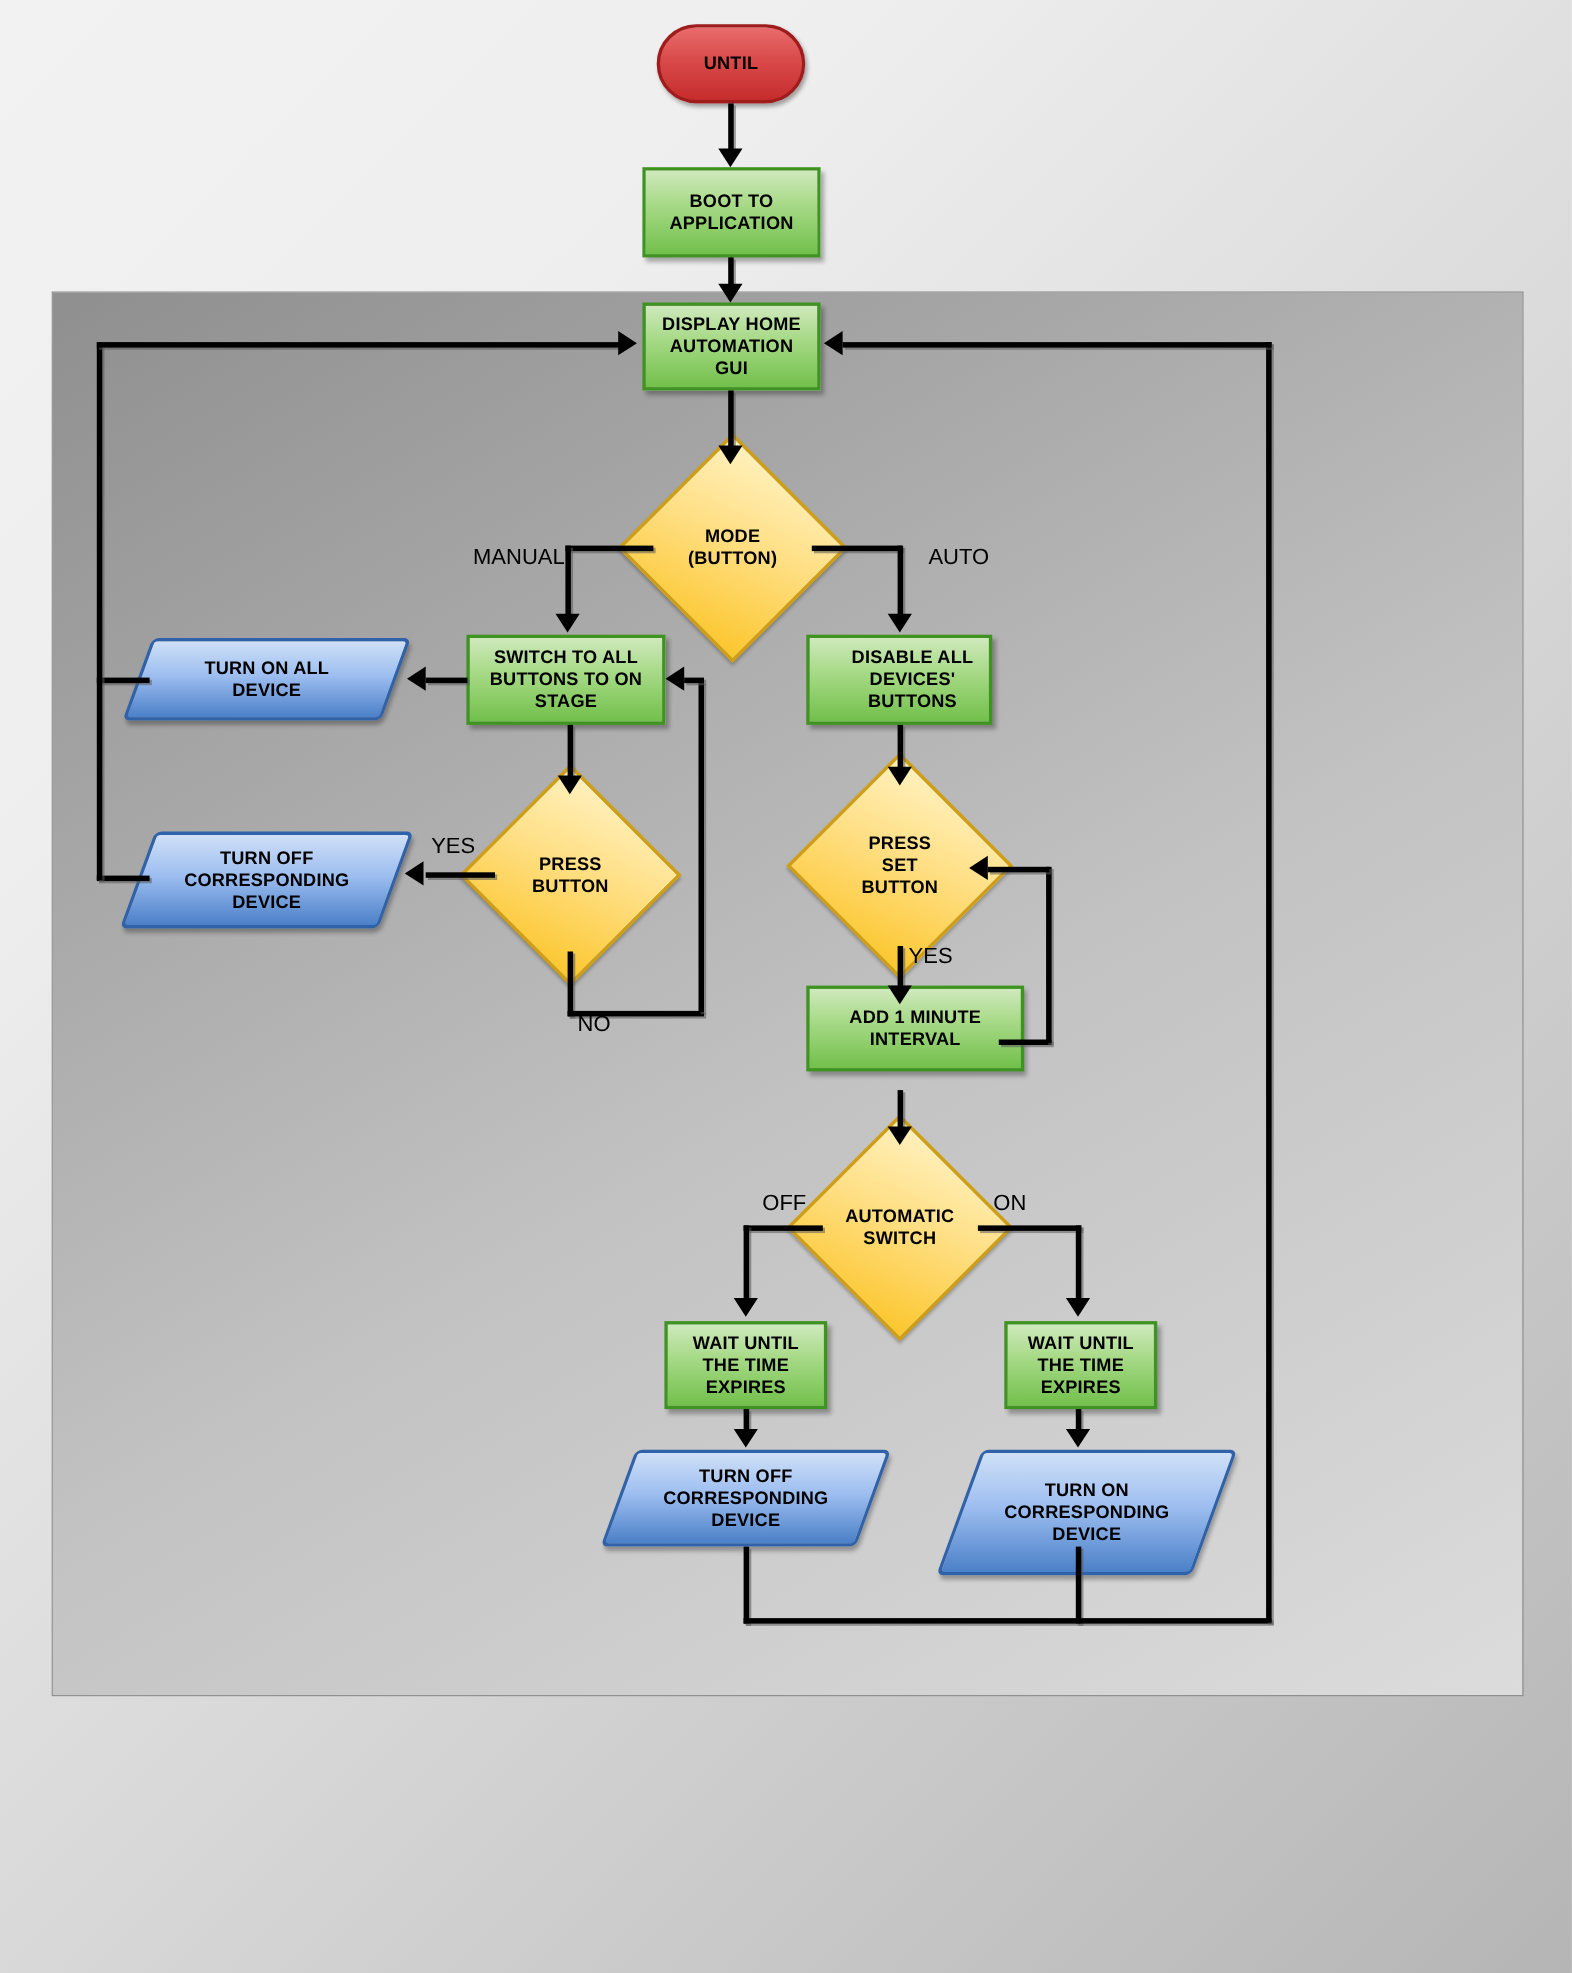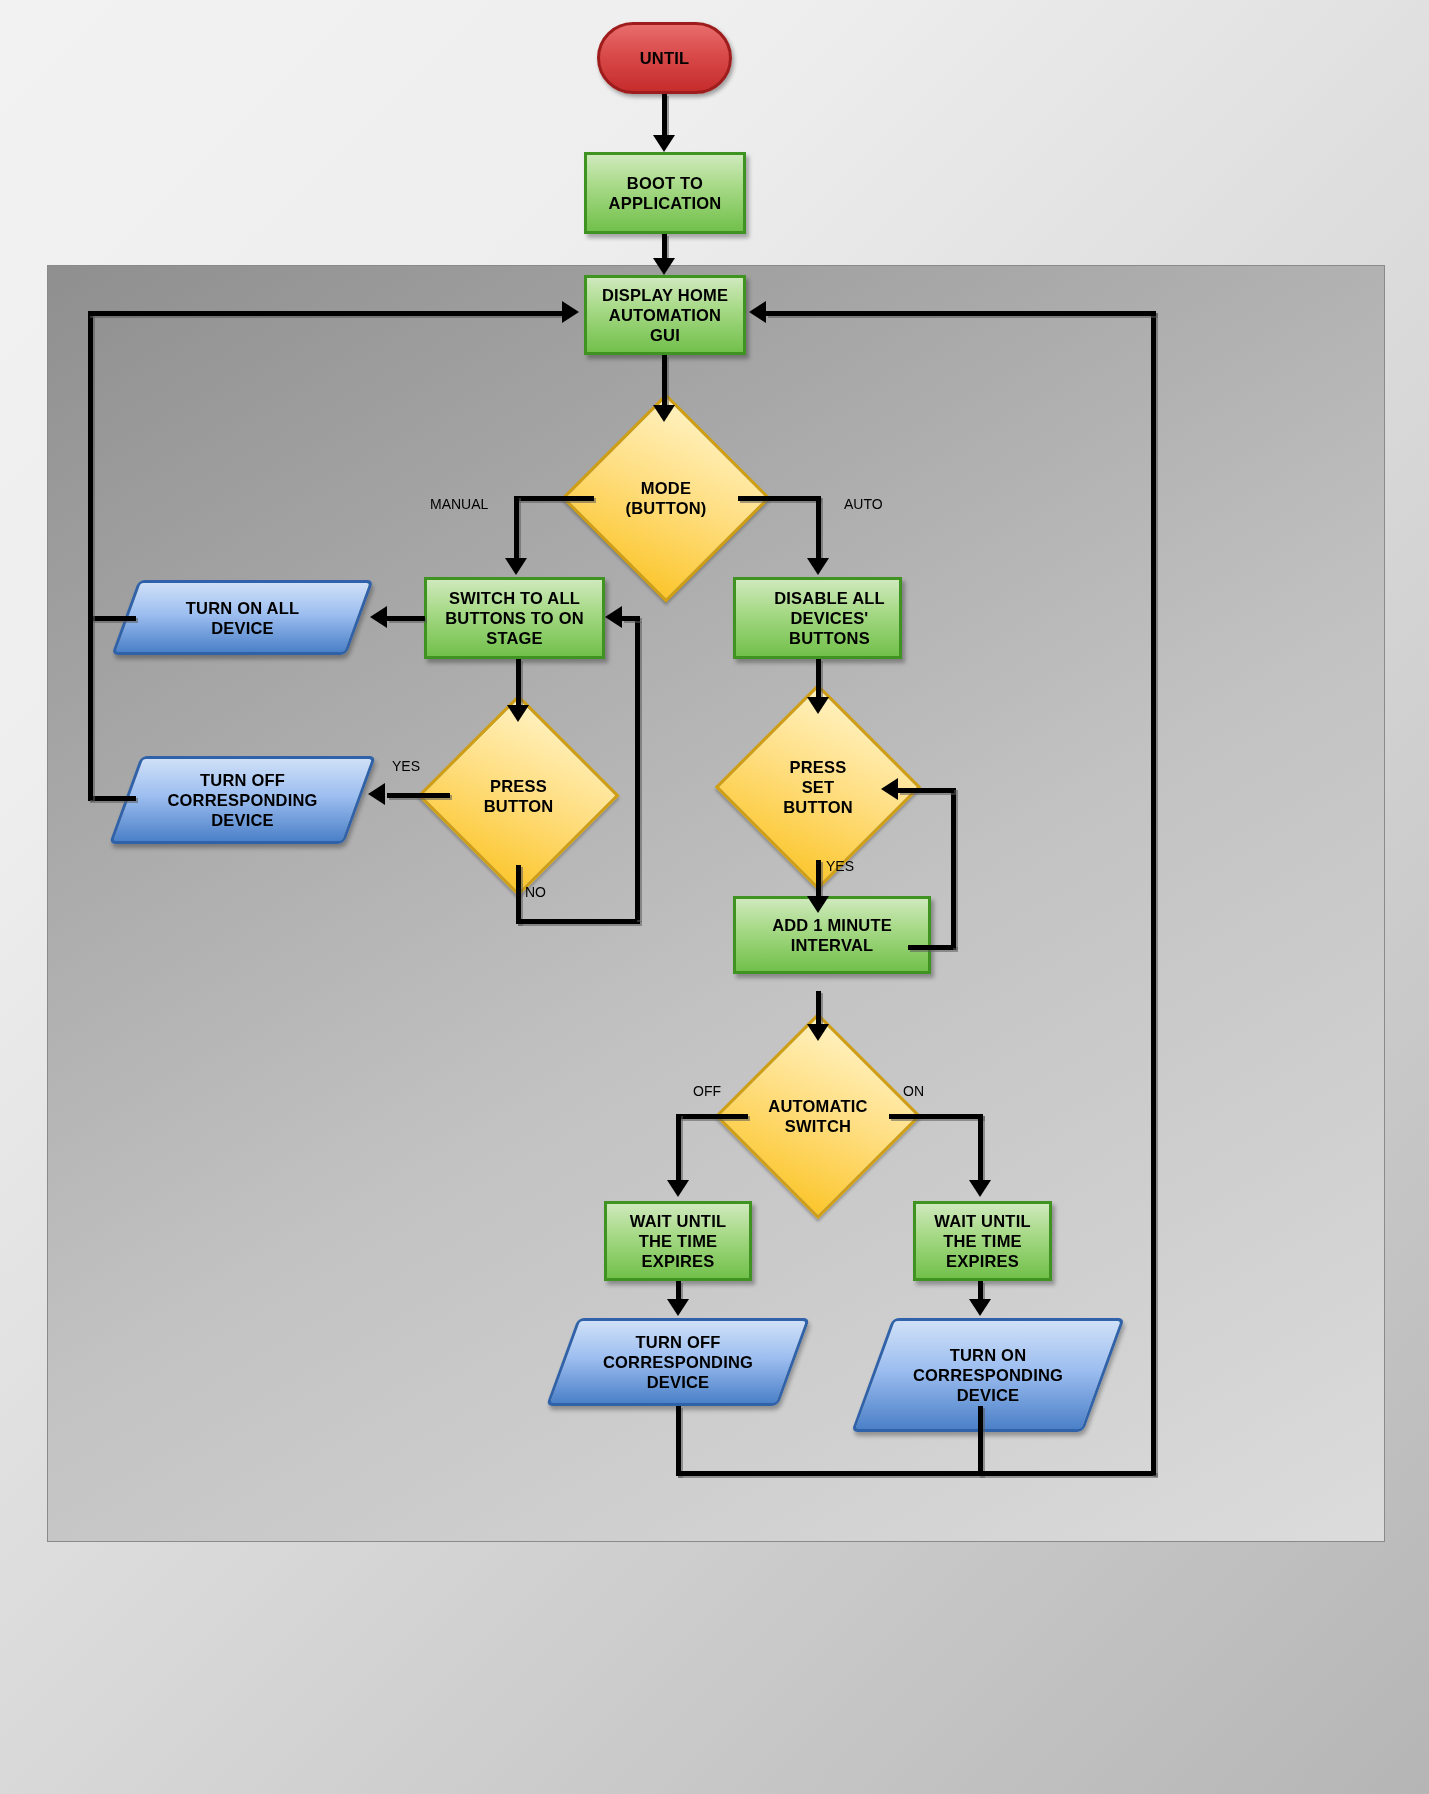--- a/index.html
+++ b/index.html
@@ -60,21 +60,21 @@
   }
   
   .seg{position:absolute;background:#000;box-shadow:2px 2px 0 rgba(90,90,90,.55);}
   .seg.h{height:5px;}
   .seg.v{width:5px;}
   .arrow{position:absolute;width:0;height:0;}
   .arrow.down{border-left:11px solid transparent;border-right:11px solid transparent;border-top:17px solid #000;}
   .arrow.left{border-top:11px solid transparent;border-bottom:11px solid transparent;border-right:17px solid #000;}
   .arrow.right{border-top:11px solid transparent;border-bottom:11px solid transparent;border-left:17px solid #000;}
   .edge-label{
-    position:absolute;font-size:14px;font-weight:normal;color:#000;
+    position:absolute;font-size:20px;font-weight:normal;color:#000;
     font-family:"Liberation Sans", sans-serif;white-space:nowrap;
   }
 </style>
 </head>
 <body>
 
 <div id="stage">
 
   <div id="panel"></div>
 
@@ -201,21 +201,21 @@
 
   <div class="seg h" style="left:387px;top:793px;width:63px;"></div>
   <div class="arrow left" style="left:368px;top:783px;"></div>
   <div class="edge-label" style="left:392px;top:758px;">YES</div>
 
   <div class="seg v" style="left:516px;top:865px;height:59px;"></div>
   <div class="seg h" style="left:516px;top:919px;width:124px;"></div>
   <div class="seg v" style="left:635px;top:620px;height:300px;"></div>
   <div class="seg h" style="left:622px;top:616px;width:18px;"></div>
   <div class="arrow left" style="left:605px;top:606px;"></div>
-  <div class="edge-label" style="left:525px;top:884px;">NO</div>
+  <div class="edge-label" style="left:525px;top:920px;">NO</div>
 
   <div class="seg h" style="left:88px;top:616px;width:48px;"></div>
 
   <div class="seg h" style="left:88px;top:796px;width:48px;"></div>
   <div class="seg v" style="left:88px;top:311px;height:489px;"></div>
   <div class="seg h" style="left:88px;top:311px;width:477px;"></div>
   <div class="arrow right" style="left:562px;top:301px;"></div>
 
   <div class="seg v" style="left:816px;top:659px;height:42px;"></div>
   <div class="arrow down" style="left:807px;top:697px;"></div>

